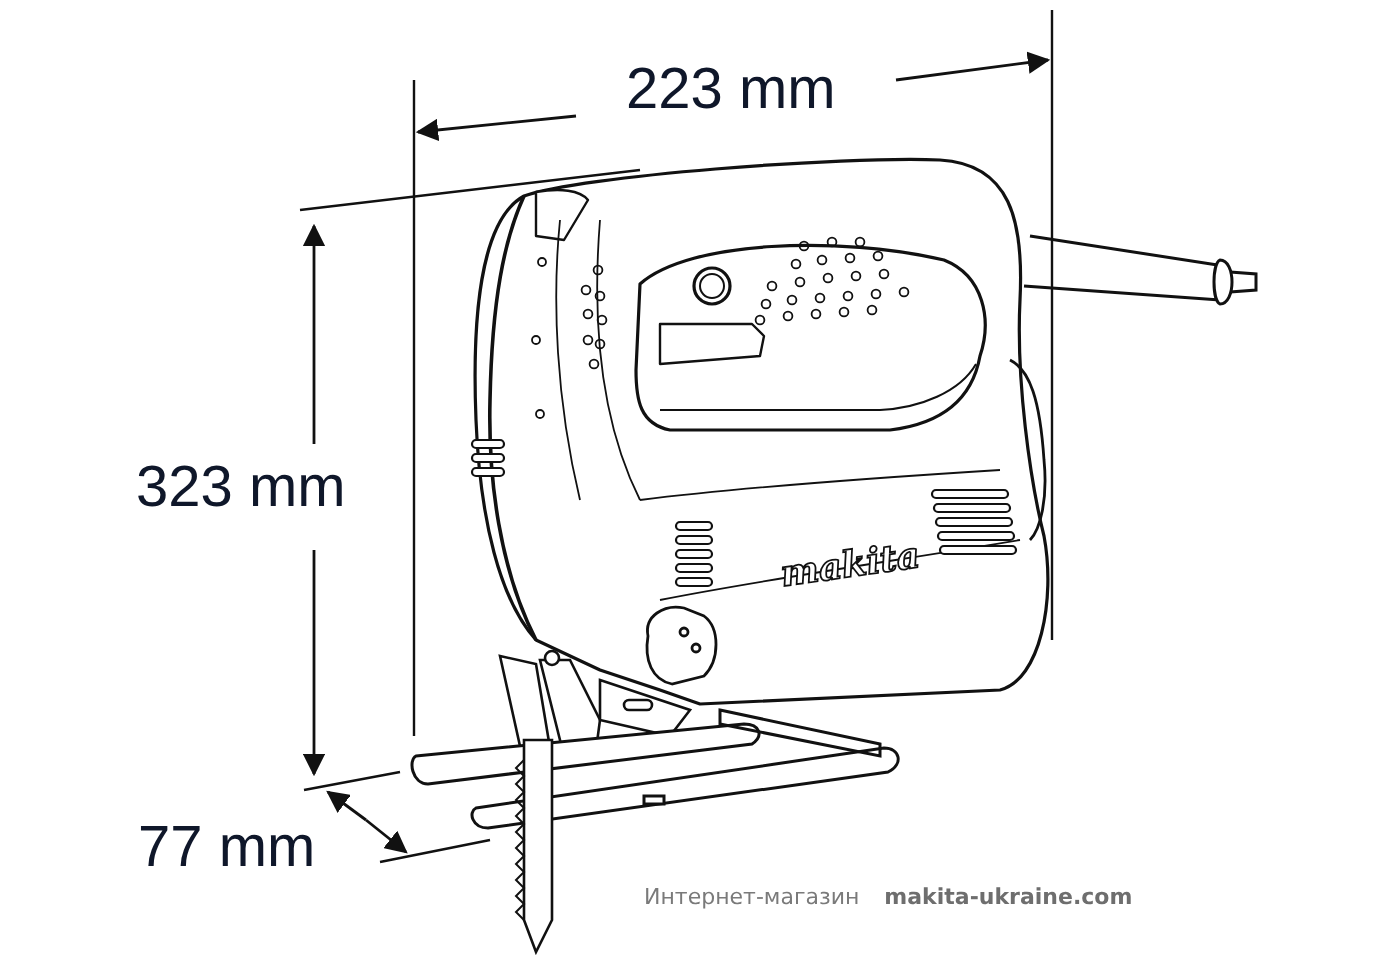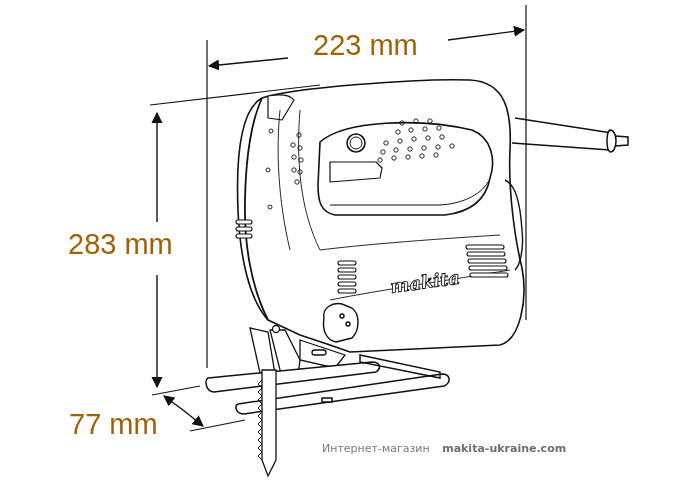--- a/index.html
+++ b/index.html
@@ -1,18 +1,18 @@
 <!DOCTYPE html>
 <html><head>
   <meta charset="utf-8">
   <style>
     html, body { margin: 0; padding: 0; background: #ffffff; }
     body { width: 700px; height: 480px; position: relative; overflow: hidden; font-family: "Liberation Sans", sans-serif; }
     #canvas { position: absolute; left: 0; top: 0; width: 700px; height: 480px; }
-    .dim-label { position: absolute; font-family: "Liberation Sans", sans-serif; font-size: 29px; color: #a16207; letter-spacing: 0px; white-space: nowrap; line-height: 1; }
+    .dim-label { position: absolute; font-family: "Liberation Sans", sans-serif; font-size: 29px; color: #0f172a; letter-spacing: 0px; white-space: nowrap; line-height: 1; }
     #dim-width { left: 313px; top: 31px; }
     #dim-height { left: 68px; top: 230px; }
     #dim-depth { left: 69px; top: 410px; text-align: right; }
     .watermark { position: absolute; left: 322px; top: 442px; font-family: "DejaVu Sans", sans-serif; font-size: 11px; color: #7a7a7a; white-space: nowrap; }
     .watermark .shop { margin-right: 9px; }
     .watermark .site { font-weight: bold; color: #6e6e6e; }
     .logo-text { font-family: "DejaVu Serif", serif; font-style: italic; font-weight: bold; }
   </style>
 </head>
 <body>
@@ -153,19 +153,19 @@
     <rect x="322" y="398" width="10" height="4"></rect>
   </g>
 
   <g stroke="#111" stroke-width="1.3" fill="#fff">
     <path d="M262,370 L276,370 L276,460 L268,476 L262,460 Z"></path>
     <path d="M262,380 L258,384 L262,388 L258,392 L262,396 L258,400 L262,404 L258,408 L262,412 L258,416 L262,420 L258,424 L262,428 L258,432 L262,436 L258,440 L262,444 L258,448 L262,452 L258,456 L262,460" fill="none" stroke-width="1"></path>
   </g>
 </svg>
 
 <div class="dim-label" id="dim-width">223 mm</div>
-<div class="dim-label" id="dim-height">283 mm</div>
+<div class="dim-label" id="dim-height">323 mm</div>
 <div class="dim-label" id="dim-depth">77 mm</div>
 
 <div class="watermark">
   <span class="shop">Интернет-магазин</span>
   <span class="site">makita-ukraine.com</span>
 </div>
 
 </body></html>

